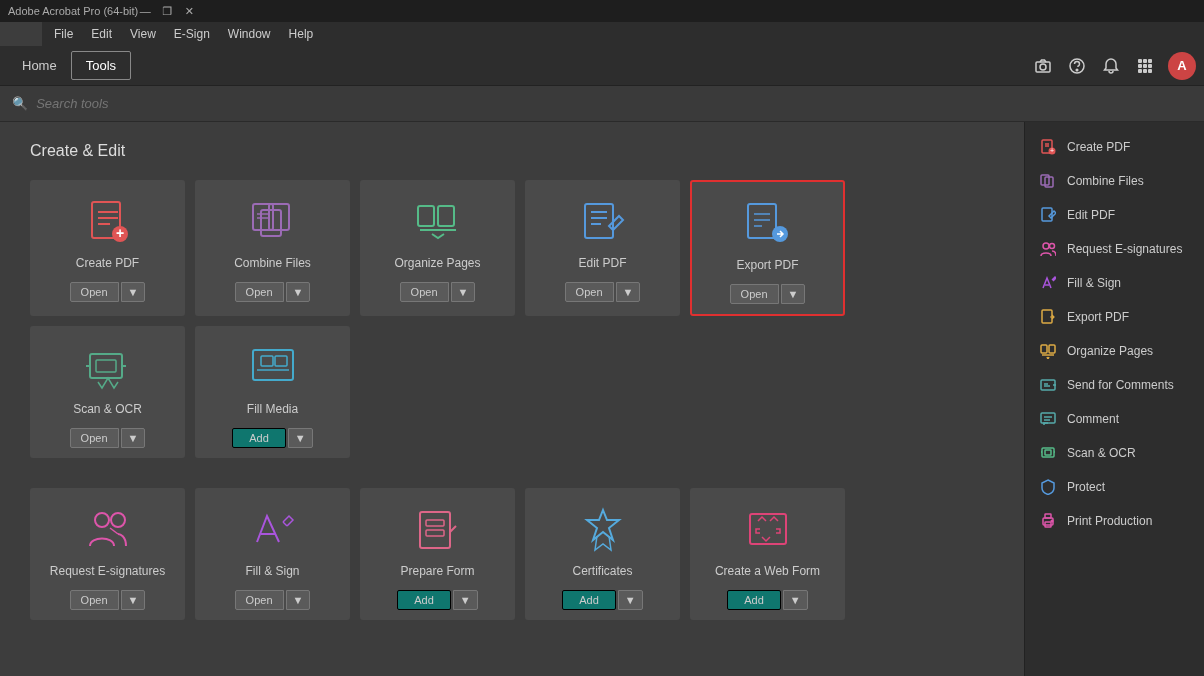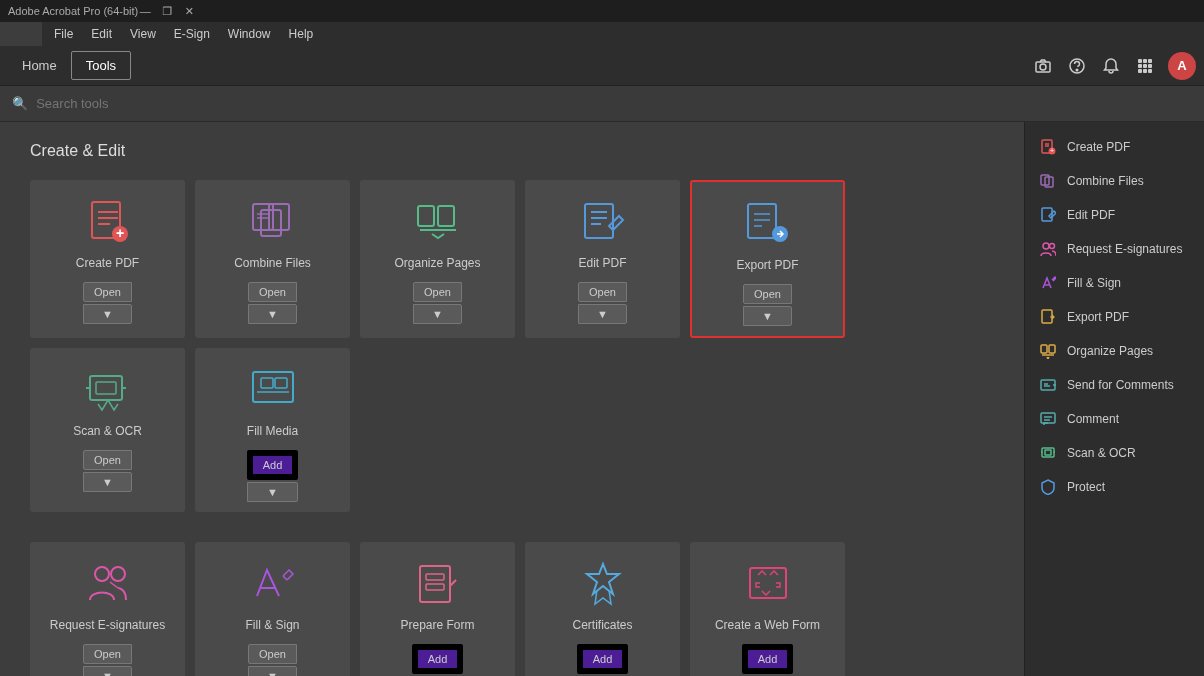--- a/index.html
+++ b/index.html
@@ -71,20 +71,21 @@
       gap: 8px;
       border-bottom: 1px solid #2a2a2a;
     }
     #search-bar input {
       background: transparent;
       border: none;
       outline: none;
       color: #ccc;
       font-size: 13px;
       width: 300px;
+      font-style: italic;
     }
     .search-icon-wrap { color: #999; font-size: 13px; }
 
     
     #main {
       display: flex;
       height: calc(676px - 22px - 24px - 40px - 36px);
       justify-content: center;
     }
 
@@ -145,21 +146,20 @@
       font-size: 12px;
       color: #ccc;
       text-align: center;
       margin-bottom: 8px;
     }
 
     .tool-buttons {
       display: flex;
       gap: 2px;
       margin-top: 4px;
-      flex-direction: column;
     }
 
     .btn-open {
       background: #5a5a5a;
       border: 1px solid #777;
       color: #ccc;
       font-size: 11px;
       padding: 3px 10px;
       cursor: pointer;
       border-radius: 2px 0 0 2px;
@@ -167,25 +167,25 @@
     .btn-add {
       background: #5a5a5a;
       border: 1px solid #777;
       color: #ccc;
       font-size: 11px;
       padding: 3px 6px;
       cursor: pointer;
       border-radius: 0 2px 2px 0;
     }
     .btn-full {
-      background: #4c1d95;
-      border: 6px solid #000000;
+      background: #0f766e;
+      border: 1px solid #000000;
       color: #ccc;
       font-size: 11px;
-      padding: 3px 10px;
+      padding: 3px 16px;
       cursor: pointer;
       border-radius: 2px;
     }
 
     
     #sidebar {
       width: 180px;
       background: #2d2d2d;
       border-left: 1px solid #222;
       overflow-y: auto;
@@ -617,16 +617,27 @@
 
     <div class="sidebar-item">
       <div class="sidebar-icon icon-blue">
         <svg width="16" height="16" viewBox="0 0 16 16" fill="none" stroke="#5599dd" stroke-width="1.5">
           <path d="M8 1 L14 4 L14 9 C14 12 11 14.5 8 15.5 C5 14.5 2 12 2 9 L2 4 Z"></path>
         </svg>
       </div>
       <span>Protect</span>
     </div>
 
+    <div class="sidebar-item">
+      <div class="sidebar-icon icon-pink">
+        <svg width="16" height="16" viewBox="0 0 16 16" fill="none" stroke="#dd55aa" stroke-width="1.5">
+          <rect x="3" y="5" width="10" height="7" rx="1"></rect>
+          <rect x="5" y="1" width="6" height="4" rx="0.5"></rect>
+          <rect x="5" y="9" width="6" height="5" rx="0.5"></rect>
+          <circle cx="12" cy="8" r="0.8" fill="#dd55aa"></circle>
+        </svg>
+      </div>
+      <span>Print Production</span>
+    </div>
 
   </div>
 
 </div>
 
 </body></html>

